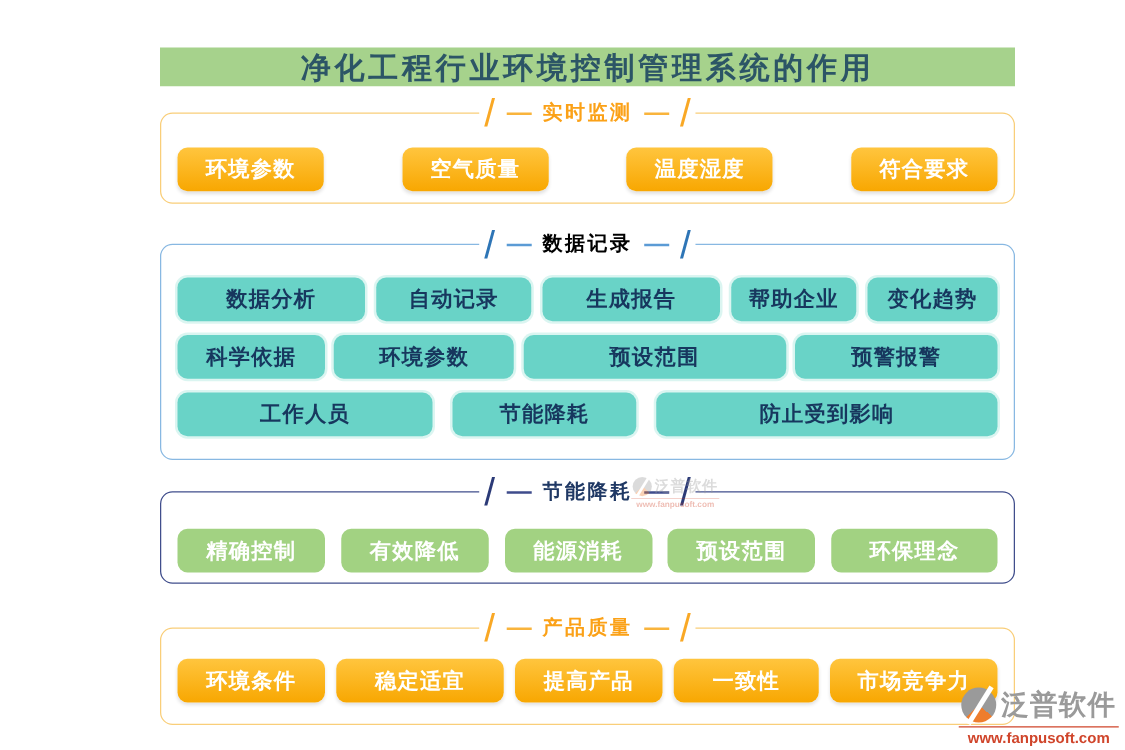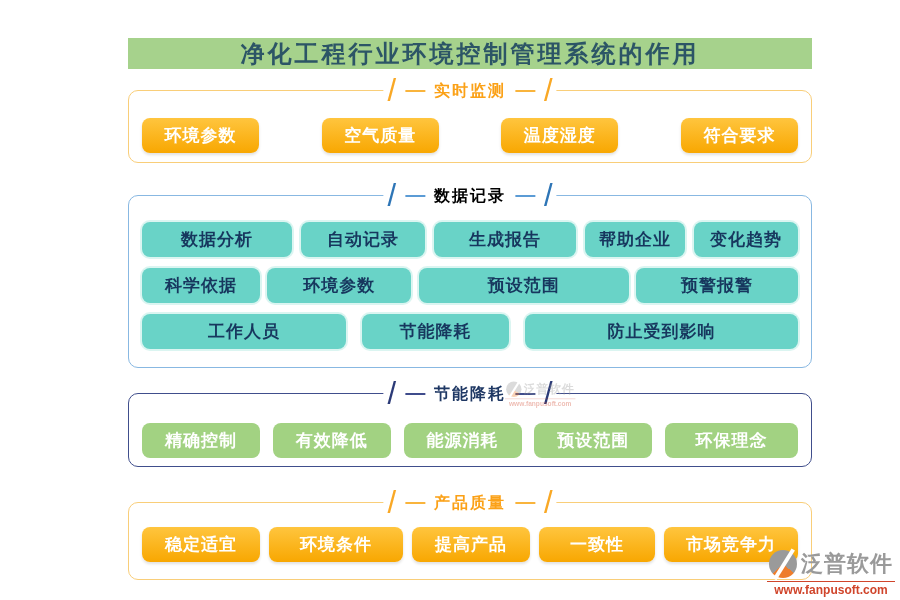--- a/index.html
+++ b/index.html
@@ -156,22 +156,22 @@
   <div class="section sec4">
     <div class="sec-header">
       <span class="slash">/</span>
       <span class="dash"></span>
       <span class="t">产品质量</span>
       <span class="dash"></span>
       <span class="slash">/</span>
     </div>
     <div class="rows">
       <div class="row">
+        <div class="btn orange">环境条件</div>
         <div class="btn orange">稳定适宜</div>
-        <div class="btn orange">环境条件</div>
         <div class="btn orange">提高产品</div>
         <div class="btn orange">一致性</div>
         <div class="btn orange">市场竞争力</div>
       </div>
     </div>
   </div>
 
   <div class="wm wm-faint">
     <div class="wm-top">
       <span class="wm-logo"></span>

